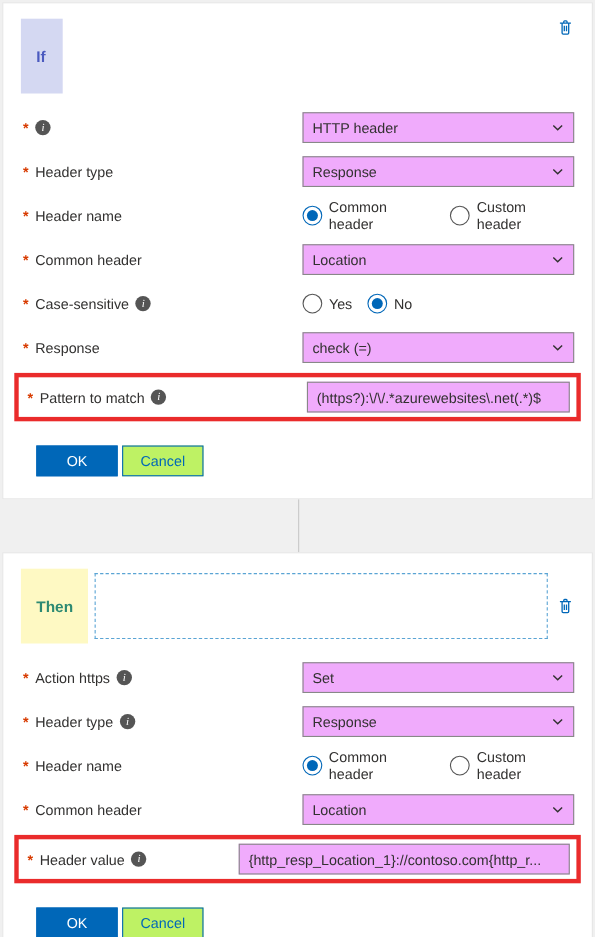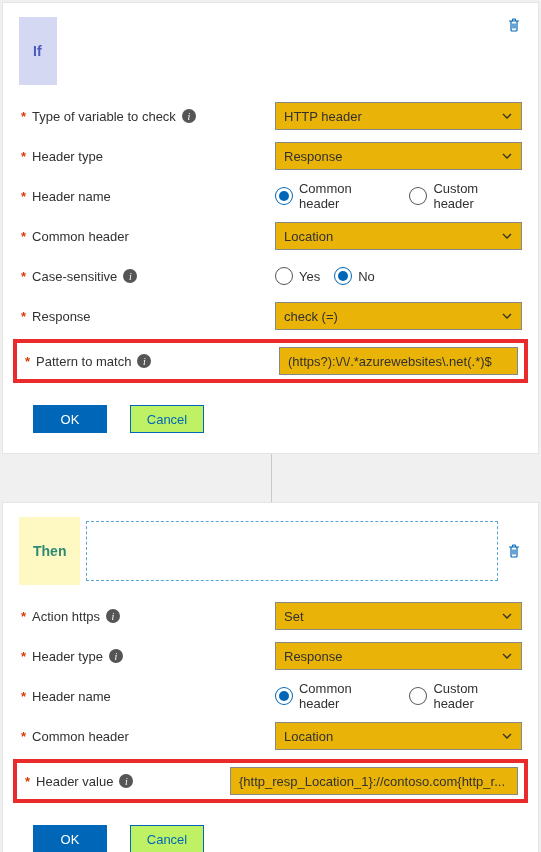--- a/index.html
+++ b/index.html
@@ -86,39 +86,39 @@
   .field-cell {
     flex: 1;
     display: flex;
     align-items: center;
     gap: 14px;
   }
   .select, .textinput {
     width: 100%;
     height: 28px;
     border: 1px solid #888;
-    background: #eab308;
+    background: #f0abfc;
     padding: 0 28px 0 8px;
     font-size: 13px;
     position: relative;
     display: flex;
     align-items: center;
     cursor: pointer;
   }
   .select .chev {
     position: absolute;
     right: 8px;
     top: 50%;
     transform: translateY(-50%);
     pointer-events: none;
   }
   .chev svg { display: block; }
   .textinput {
     cursor: text;
-    padding-right: 12px;
+    padding-right: 25px;
     overflow: hidden;
     white-space: nowrap;
     text-overflow: ellipsis;
   }
   .radio {
     display: inline-flex;
     align-items: center;
     gap: 6px;
     cursor: pointer;
     font-size: 13px;
@@ -138,21 +138,21 @@
     background: #0067b8;
     border-radius: 50%;
   }
   .highlight-row {
     border: 4px solid #ea2b2b;
     padding: 4px 6px;
     margin: 6px -6px;
   }
   .buttons-row {
     display: flex;
-    gap: 23px;
+    gap: 4px;
     margin-top: 22px;
     padding-left: 14px;
   }
   .btn {
     min-width: 74px;
     height: 28px;
     display: inline-flex;
     align-items: center;
     justify-content: center;
     font-size: 13px;
@@ -187,21 +187,20 @@
       <svg width="16" height="16" viewBox="0 0 16 16" fill="none" stroke="#0067b8" stroke-width="1.2">
         <path d="M3 4h10M6.5 4V2.8c0-.4.4-.8.8-.8h1.4c.4 0 .8.4.8.8V4M5 4v9c0 .6.4 1 1 1h4c.6 0 1-.4 1-1V4"></path>
         <path d="M7 6.5v5M9 6.5v5"></path>
       </svg>
     </span>
   </div>
 
   <div class="form-row">
     <div class="label-cell">
       <span class="req">*</span>
-      <span>Type of variable to check</span>
       <span class="info">i</span>
     </div>
     <div class="field-cell">
       <div class="select">
         <span>HTTP header</span>
         <span class="chev">
             <svg width="12" height="12" viewBox="0 0 12 12">
               <path d="M2 4l4 4 4-4" fill="none" stroke="#323130" stroke-width="1.3"></path>
             </svg>
           </span>

